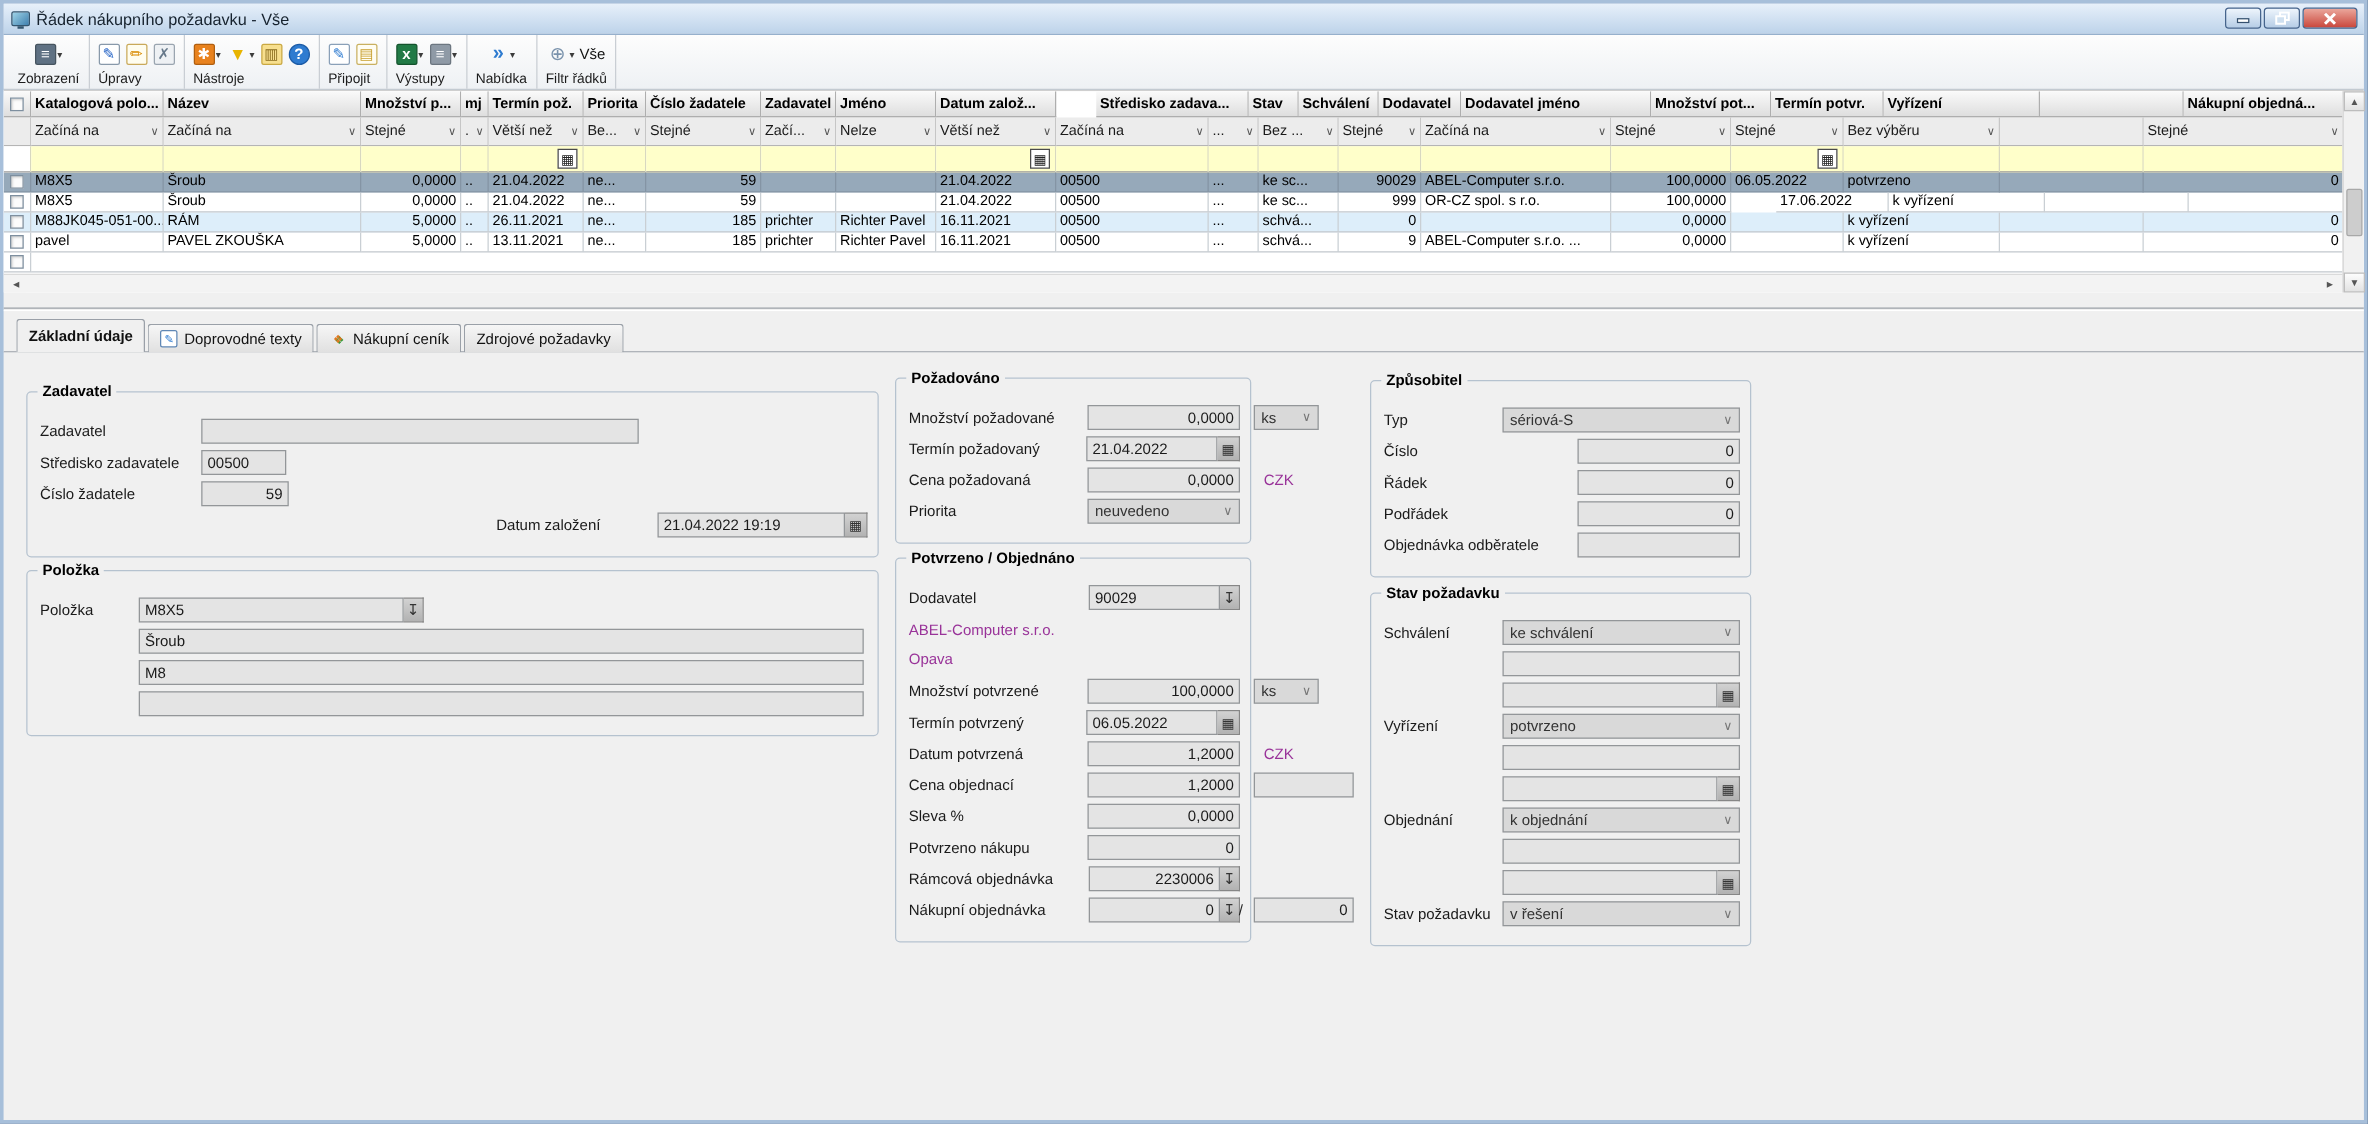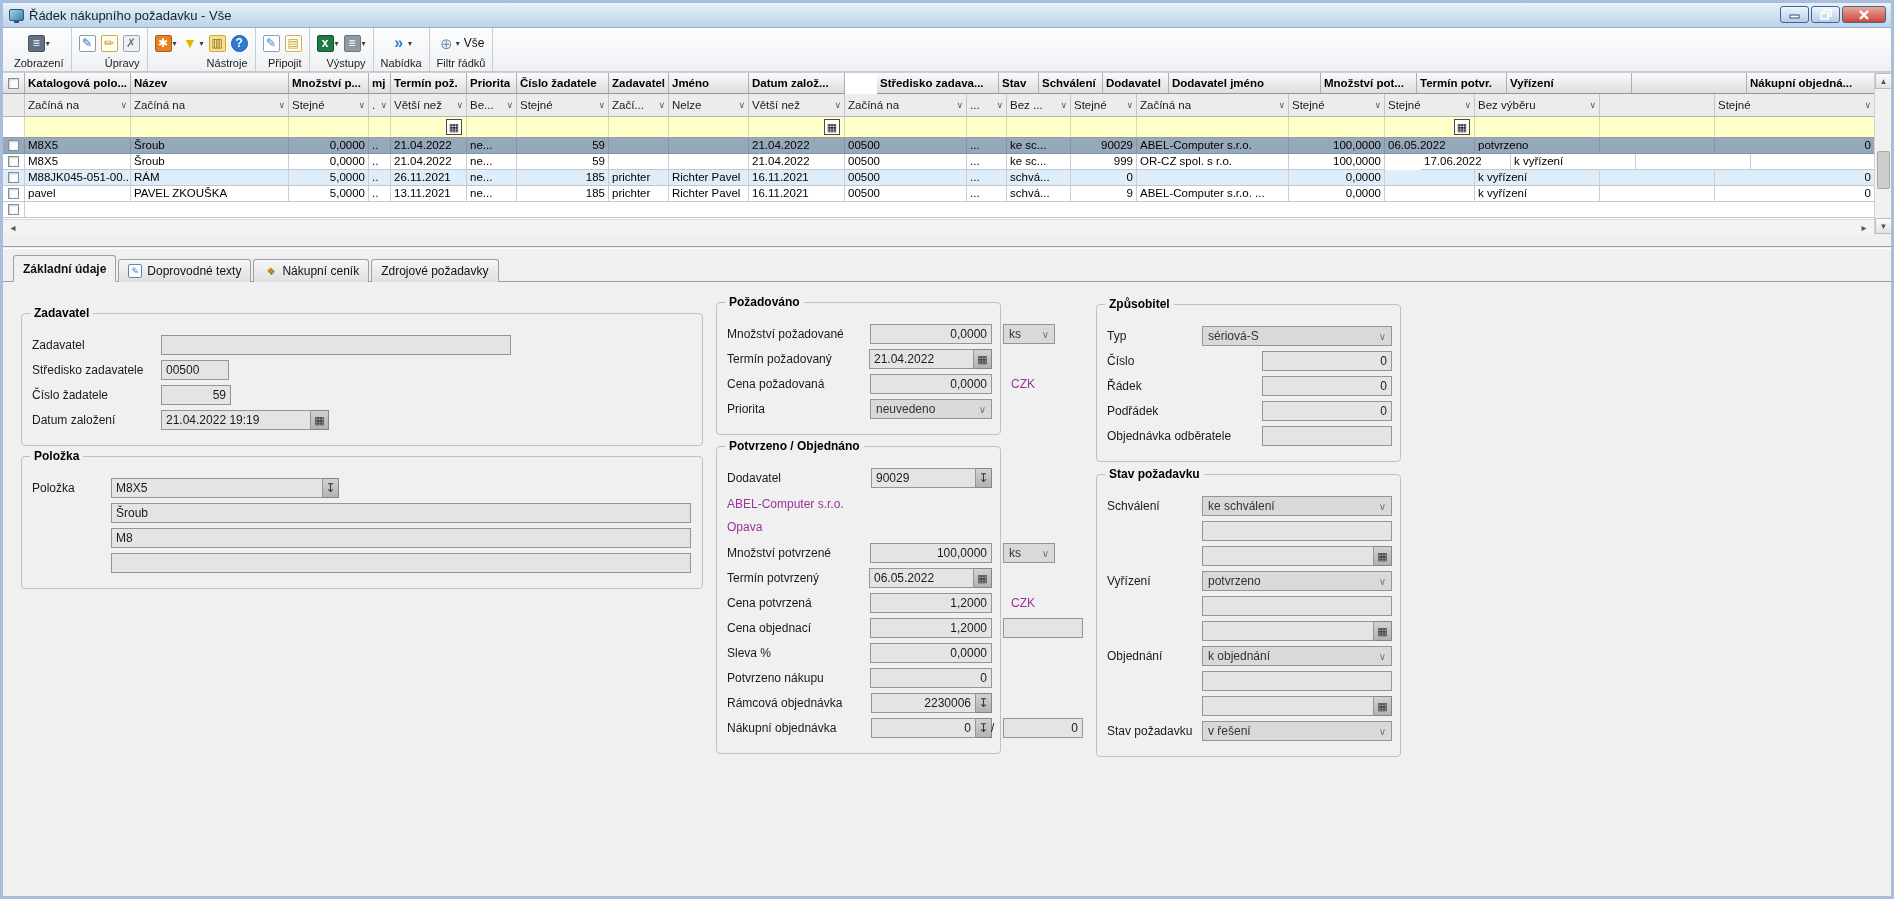--- a/index.html
+++ b/index.html
@@ -11,21 +11,21 @@
   .app-ico{width:15px;height:12px;border:1px solid #33556f;background:linear-gradient(135deg,#9fd4e8,#3f7fae);border-radius:2px;margin:0 5px 0 2px;position:relative;}
   .app-ico::after{content:"";position:absolute;left:4px;bottom:-3px;width:5px;height:2px;background:#33556f;}
   .title{font-size:13px;color:#16222e;}
   .win-controls{position:absolute;right:5px;top:3px;display:flex;gap:2px;}
   .winbtn{height:17px;width:29px;border:1px solid #46648c;border-radius:3px;background:linear-gradient(#eef5fc,#b6cde6);display:flex;align-items:center;justify-content:center;}
   .winbtn.close{width:44px;background:linear-gradient(#eba79c,var(--close-red));}
   
   .toolbar{height:44px;flex:none;background:linear-gradient(#fdfdfd,#eef1f4);border-bottom:1px solid #c3cad1;display:flex;align-items:stretch;padding-left:4px;}
   .tb-group{display:flex;flex-direction:column;justify-content:flex-start;border-right:1px solid #c9ced4;padding:3px 7px 1px;}
   .tb-icons{display:flex;align-items:center;justify-content:center;gap:5px;height:24px;}
-  .tb-label{font-size:11px;color:#1c1c1c;text-align:right;padding-top:2px;white-space:nowrap;}
+  .tb-label{font-size:11px;color:#1c1c1c;text-align:left;padding-top:2px;white-space:nowrap;}
   .tb-btn{display:flex;align-items:center;gap:1px;}
   .tb-ico{width:17px;height:17px;display:flex;align-items:center;justify-content:center;font-size:12px;border-radius:2px;line-height:1;}
   .tb-dd{font-size:8px;color:#3c3c3c;}
   .tb-text{font-size:12px;color:#111;margin-left:3px;}
   
   .grid-area{height:162px;flex:none;position:relative;background:#fff;border-top:1px solid #cfcfcf;}
   .grid{position:absolute;left:0;top:0;right:17px;bottom:15px;overflow:hidden;background:#fff;}
   .grow{display:flex;}
   .gcell{flex:none;padding:0 3px;font-size:11.5px;white-space:nowrap;overflow:hidden;}
   .ghead .gcell{height:21px;line-height:20px;font-weight:bold;background:linear-gradient(#fafafa,#dedede);border-right:1px solid #aeaeae;border-bottom:1px solid #979797;color:#000;}
@@ -76,21 +76,21 @@
   .fbtn.lookup{width:16px;font-size:12px;}
   .push{margin-left:auto;}
   .g-zad .flbl{width:129px;} .g-pol .flbl{width:79px;}
   .w350{width:350px;} .w68{width:68px;} .w70{width:70px;} .w150{width:150px;} .w212{width:212px;} .w580{width:580px;} .w505{width:505px;margin-left:27px;}
   .w122{width:122px;} .w105{width:105px;} .w52{width:52px;} .w190{width:190px;} .w130{width:130px;} .w172{width:172px;} .w80{width:80px;}
   .ext{position:absolute;left:276px;top:0;}
   .curr{position:absolute;left:284px;color:var(--link-purple);}
   .slash{position:absolute;left:264px;color:#222;}
   .plink{color:var(--link-purple);}
   .linkrow{margin:9px 0;}
-  .gap{margin-top:0;}
+  .gap{margin-top:0;justify-content:flex-end;}
 </style>
 </head>
 <body>
 
 <div class="window">
 
   <div class="titlebar">
     <span class="app-ico"></span>
     <span class="title">Řádek nákupního požadavku  - Vše</span>
     <span class="win-controls">
@@ -602,21 +602,21 @@
             </span>
         </div>
         <div class="frow">
           <span class="flbl">Termín potvrzený</span>
           <span class="ffield w105 push">
               <span>06.05.2022</span>
             </span>
           <span class="fbtn">▦</span>
         </div>
         <div class="frow">
-          <span class="flbl">Cena potvrzená</span>
+          <span class="flbl">Datum potvrzená</span>
           <span class="ffield w122 num push">
               <span>1,2000</span>
             </span>
           <span class="curr">CZK</span>
         </div>
         <div class="frow">
           <span class="flbl">Cena objednací</span>
           <span class="ffield w122 num push">
               <span>1,2000</span>
             </span>

